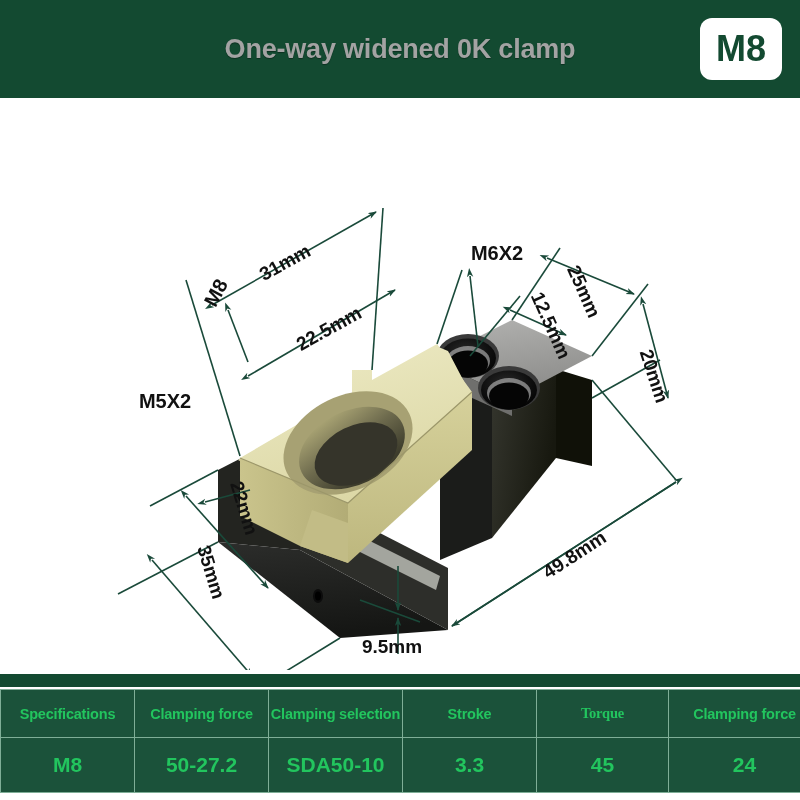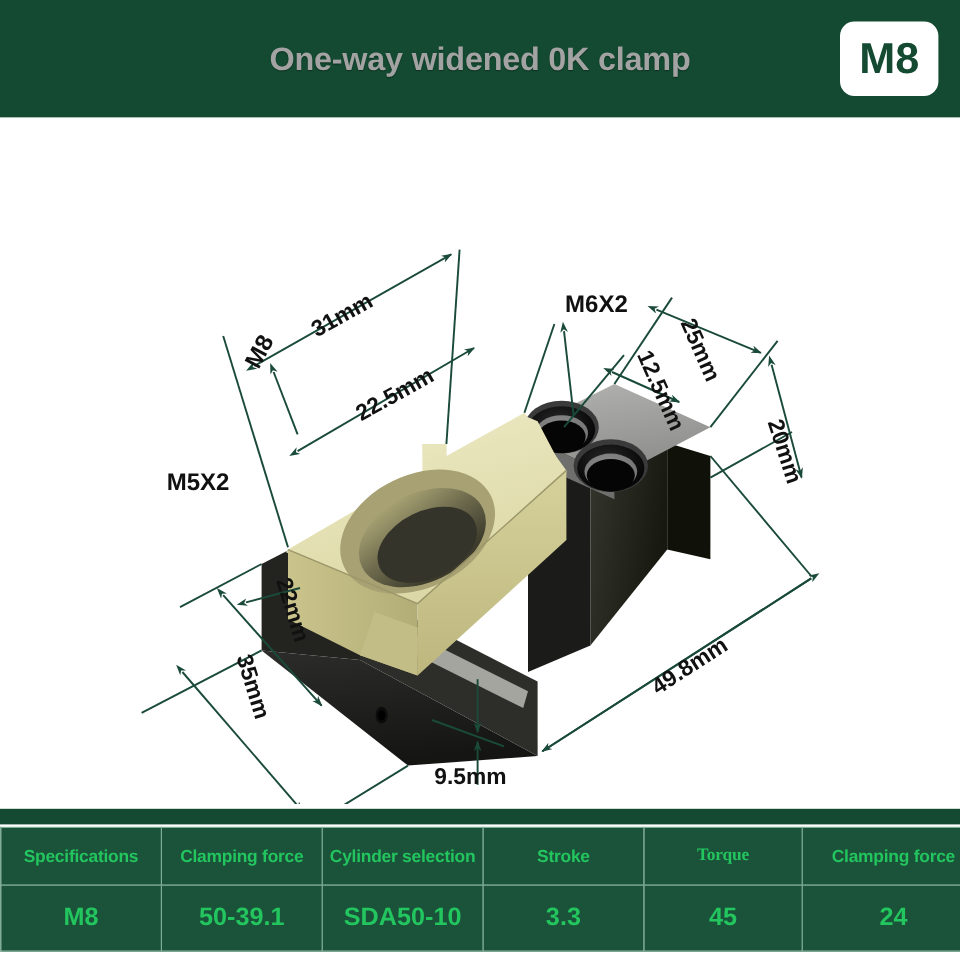--- a/index.html
+++ b/index.html
@@ -326,30 +326,30 @@
   </svg>
 </div>
 
 <div class="spec-table-wrap">
   <div class="table-topstrip"></div>
   <table class="spec-table">
     <thead>
       <tr>
         <td class="col-spec">Specifications</td>
         <td class="col-range">Clamping force</td>
-        <td class="col-cyl">Cylinder selection</td>
+        <td class="col-cyl">Clamping selection</td>
         <td class="col-strk">Stroke</td>
         <td class="col-torq">Torque</td>
         <td class="col-force">Clamping force</td>
       </tr>
     </thead>
     <tbody>
       <tr>
         <td>M8</td>
-        <td>50-39.1</td>
+        <td>50-27.2</td>
         <td>SDA50-10</td>
         <td>3.3</td>
         <td>45</td>
         <td>24</td>
       </tr>
     </tbody>
   </table>
 </div>
 
 </body></html>

